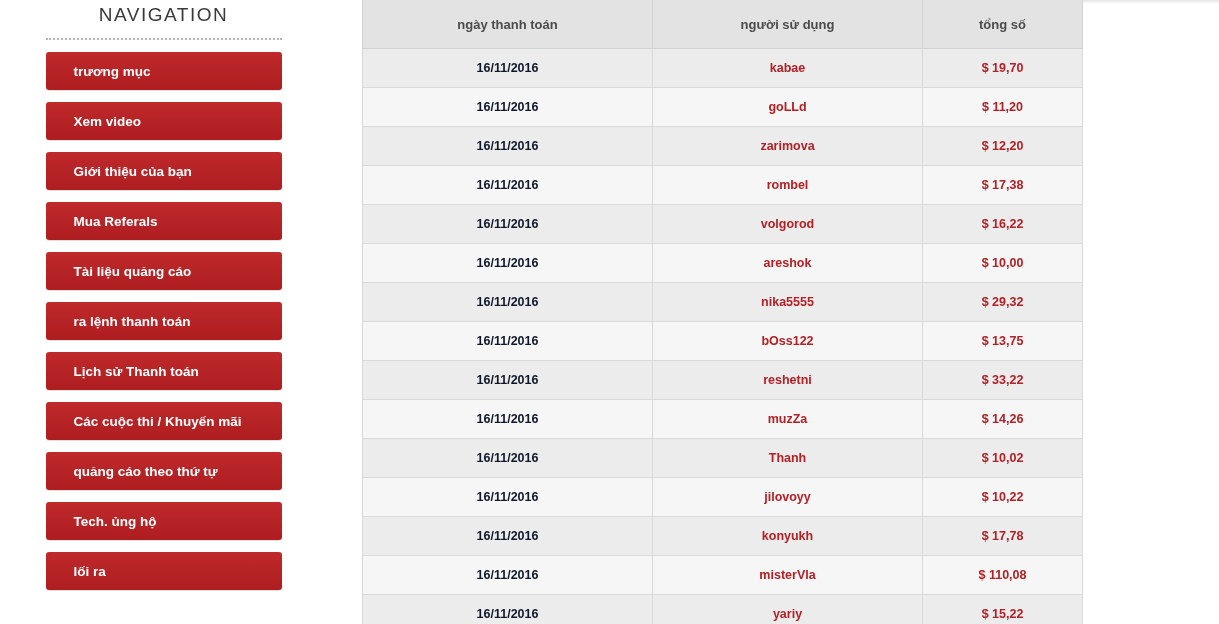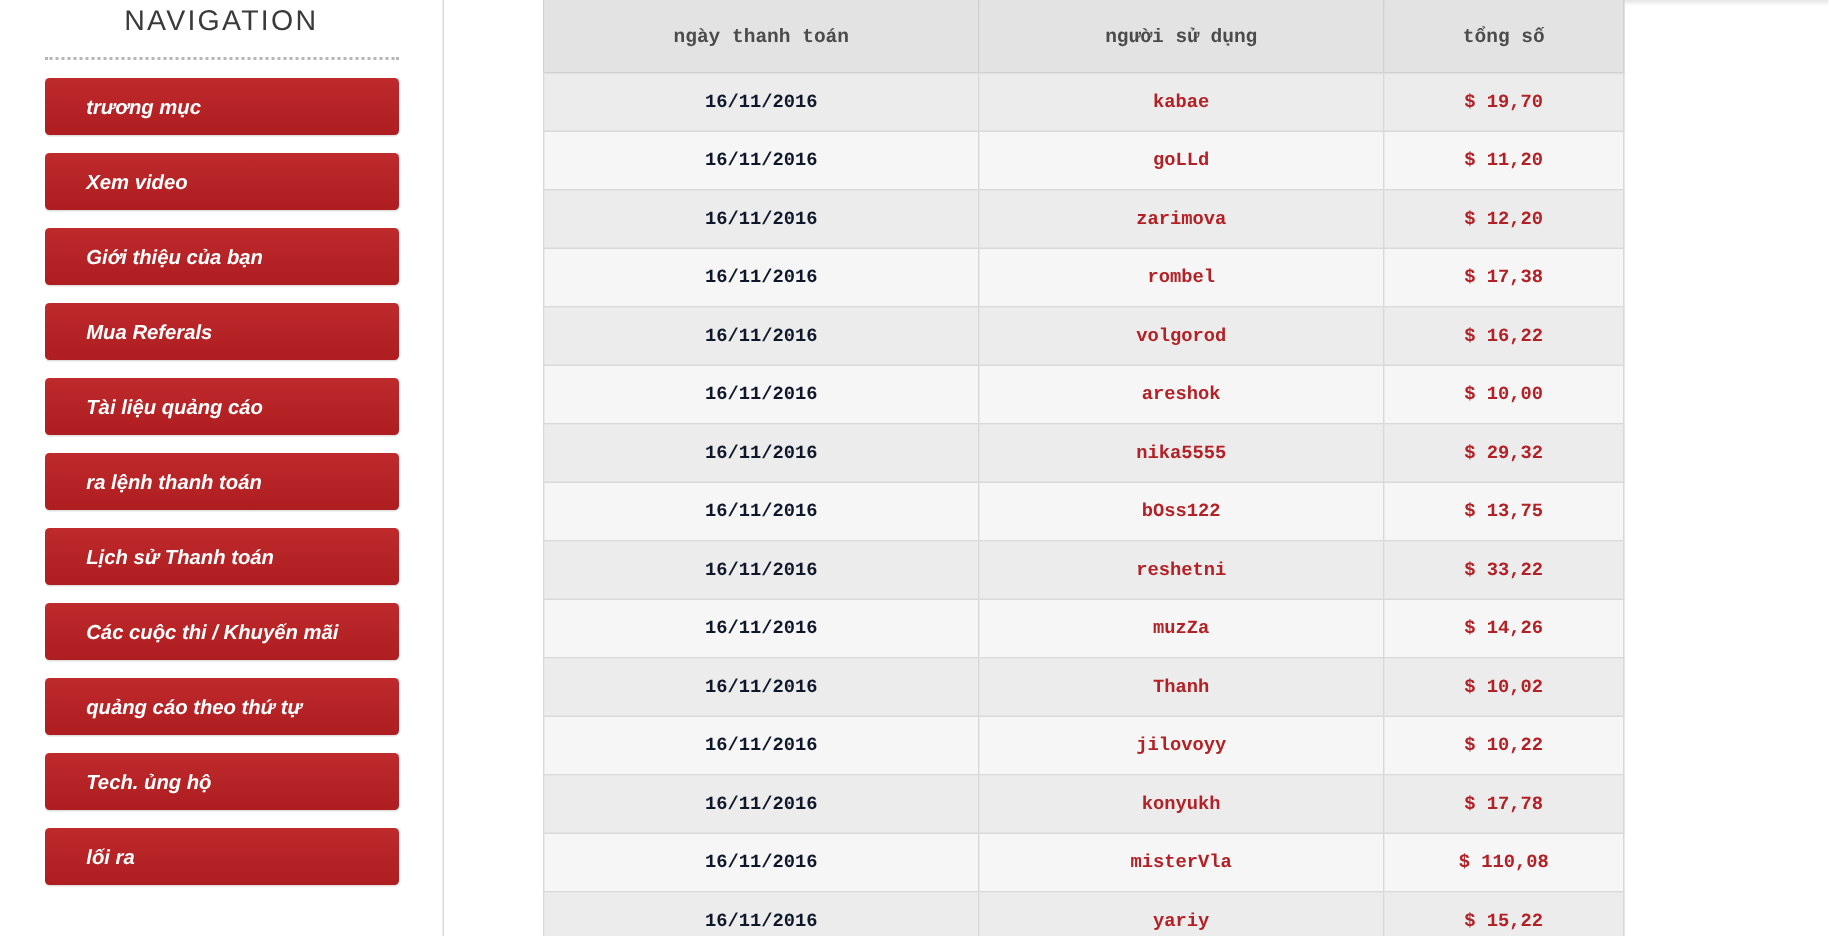--- a/index.html
+++ b/index.html
@@ -12,21 +12,21 @@
     position: relative;
     width: 1219px;
     height: 624px;
     overflow: hidden;
     background: #ffffff;
   }
 
   
   #sidebar {
     position: absolute;
-    left: 0;
+    left: 16px;
     top: 0;
     width: 296px;
     height: 624px;
     background: #ffffff;
     border-right: 1px solid #d9d9d9;
     box-sizing: border-box;
   }
   #nav-title {
     text-align: center;
     font-size: 19px;
@@ -51,33 +51,31 @@
     border-radius: 3px;
     color: #ffffff;
     font-size: 13.5px;
     font-weight: bold;
     display: flex;
     align-items: center;
     box-sizing: border-box;
     padding-left: 28px;
     cursor: pointer;
     box-shadow: 0 1px 0 rgba(0,0,0,0.12);
-    font-style: italic;
   }
 
   
   #main {
     position: absolute;
     left: 297px;
     top: 0;
     right: 0;
     height: 624px;
     background: #ffffff;
     overflow: hidden;
-    font-family: Liberation Mono, monospace;
   }
   #content-inner {
     position: absolute;
     left: 39px;
     top: 0;
     width: 1080px;
   }
   #shadow-top {
     position: absolute;
     left: 330px;

